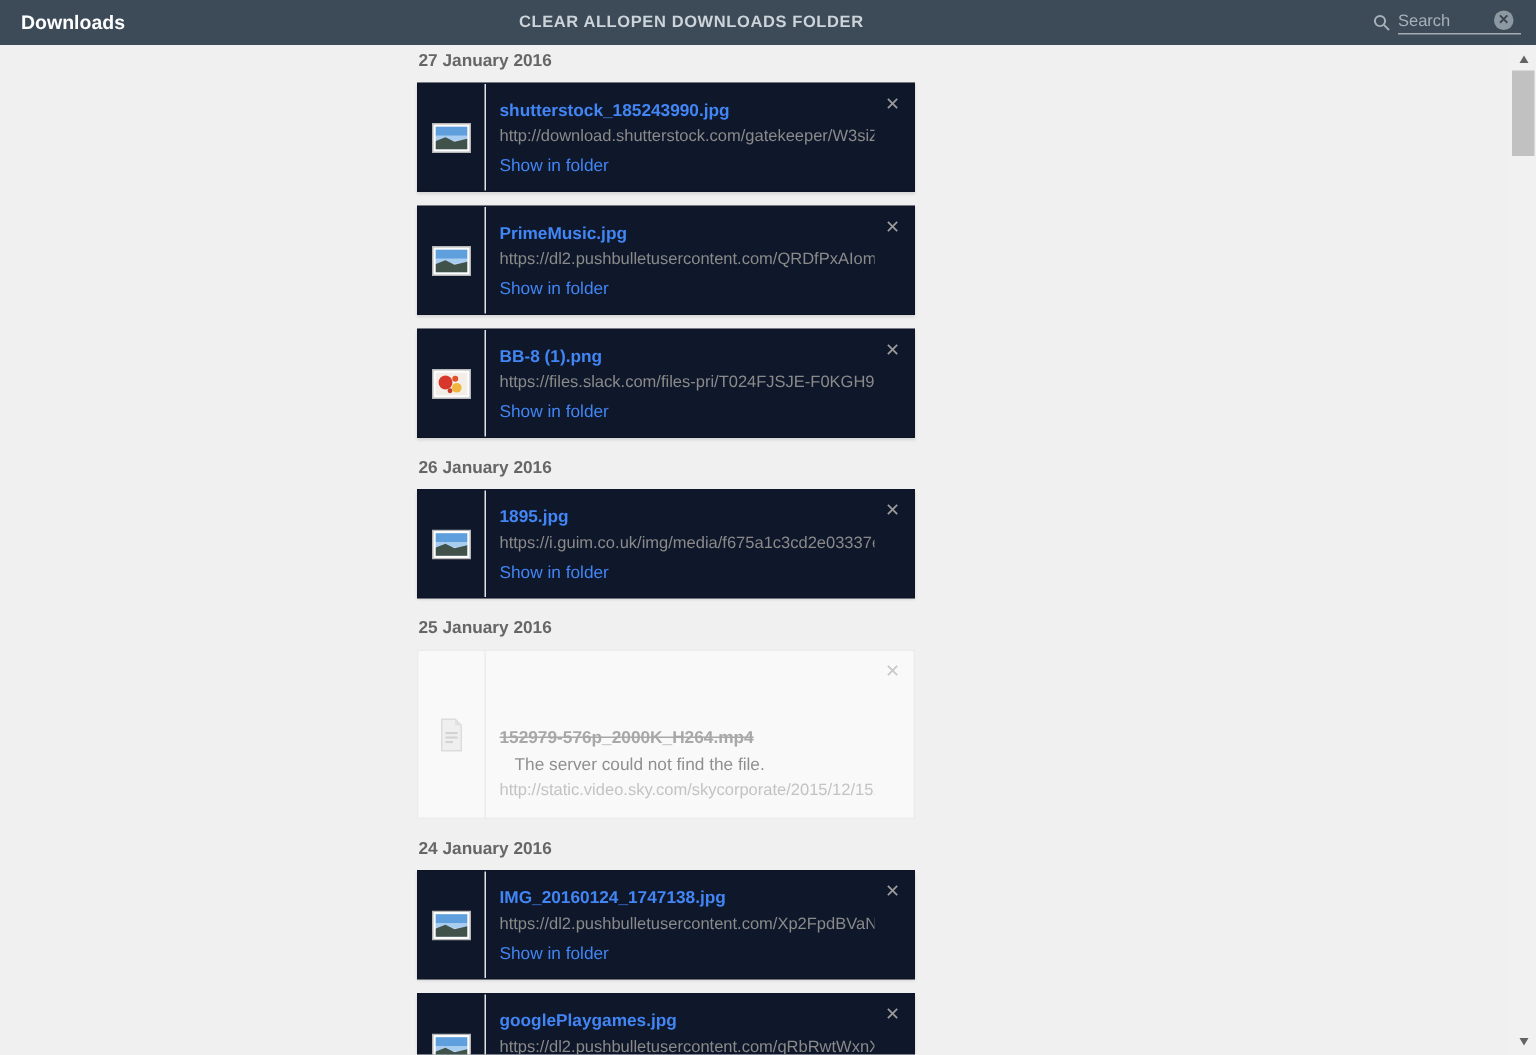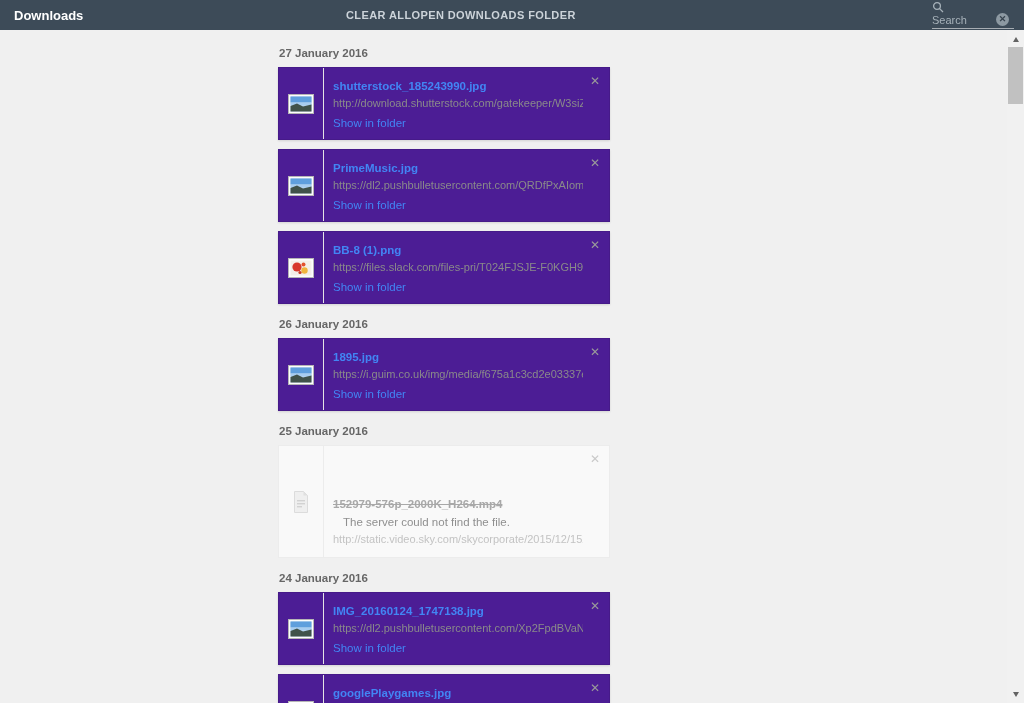--- a/index.html
+++ b/index.html
@@ -23,21 +23,21 @@
     position:absolute; left:346px; top:0; height:30px;
     display:flex; align-items:center; gap:0;
   }
   .topbar-btn {
     color:#ccd3d9; font-size:11px; font-weight:bold; letter-spacing:.4px;
     background:none; border:none; cursor:pointer; white-space:nowrap;
     font-family:"Liberation Sans", sans-serif;
   }
   .search-area {
     position:absolute; right:10px; top:50%; transform:translateY(-50%);
-    display:flex; flex-direction:column;
+    display:flex; align-items:center;
   }
   .search-glyph { margin-right:5px; display:flex; align-items:center; }
   .search-box {
     display:flex; align-items:center;
     border-bottom:1px solid rgba(255,255,255,.55);
     padding-bottom:2px; width:82px;
   }
   .search-input {
     background:transparent; border:none; outline:none;
     color:#fff; font-size:11px; width:64px;
@@ -46,30 +46,30 @@
   .search-input::placeholder { color:#a6b1b9; }
   .search-clear {
     width:13px; height:13px; border-radius:50%;
     background:#8d99a2; color:#37434e; font-size:9px; line-height:13px;
     text-align:center; cursor:pointer; flex:0 0 13px; font-weight:bold;
   }
 
   
   .content {
     position:absolute; top:30px; left:0; width:888px; height:673px;
-    padding-top:16px; overflow:hidden;
+    padding-top:4px; overflow:hidden;
   }
   .items-col { width:332px; margin:0 auto; }
   .group { margin-bottom:13px; }
   .date-header {
     color:#666666; font-size:11.5px; font-weight:bold;
     margin:0 0 7px 1px; height:14px; line-height:14px;
   }
   .card {
-    position:relative; display:flex; background:#4c1d95;
+    position:relative; display:flex; background:#0f172a;
     border:1px solid rgba(0,0,0,.08);
     box-shadow:0 1px 2px rgba(0,0,0,.12);
     margin-bottom:9px; min-height:58px;
   }
   .icon-cell {
     flex:0 0 45px; display:flex; align-items:center; justify-content:center;
     border-right:1px solid #e4e4e4;
   }
   .card-content { flex:1; padding:8px 26px 8px 9px; overflow:hidden; }
   .filename {

